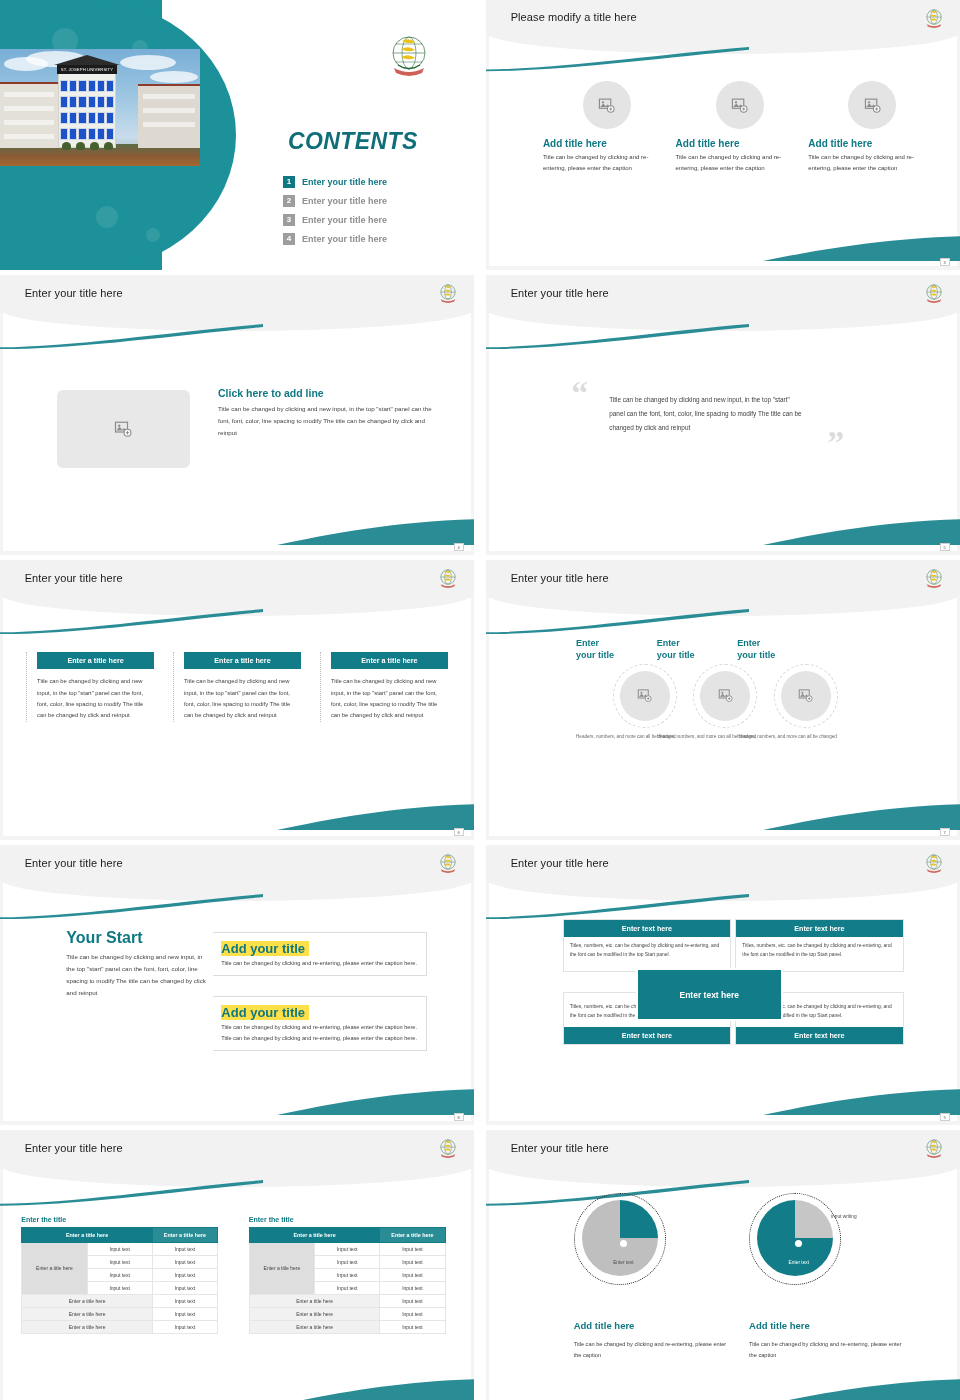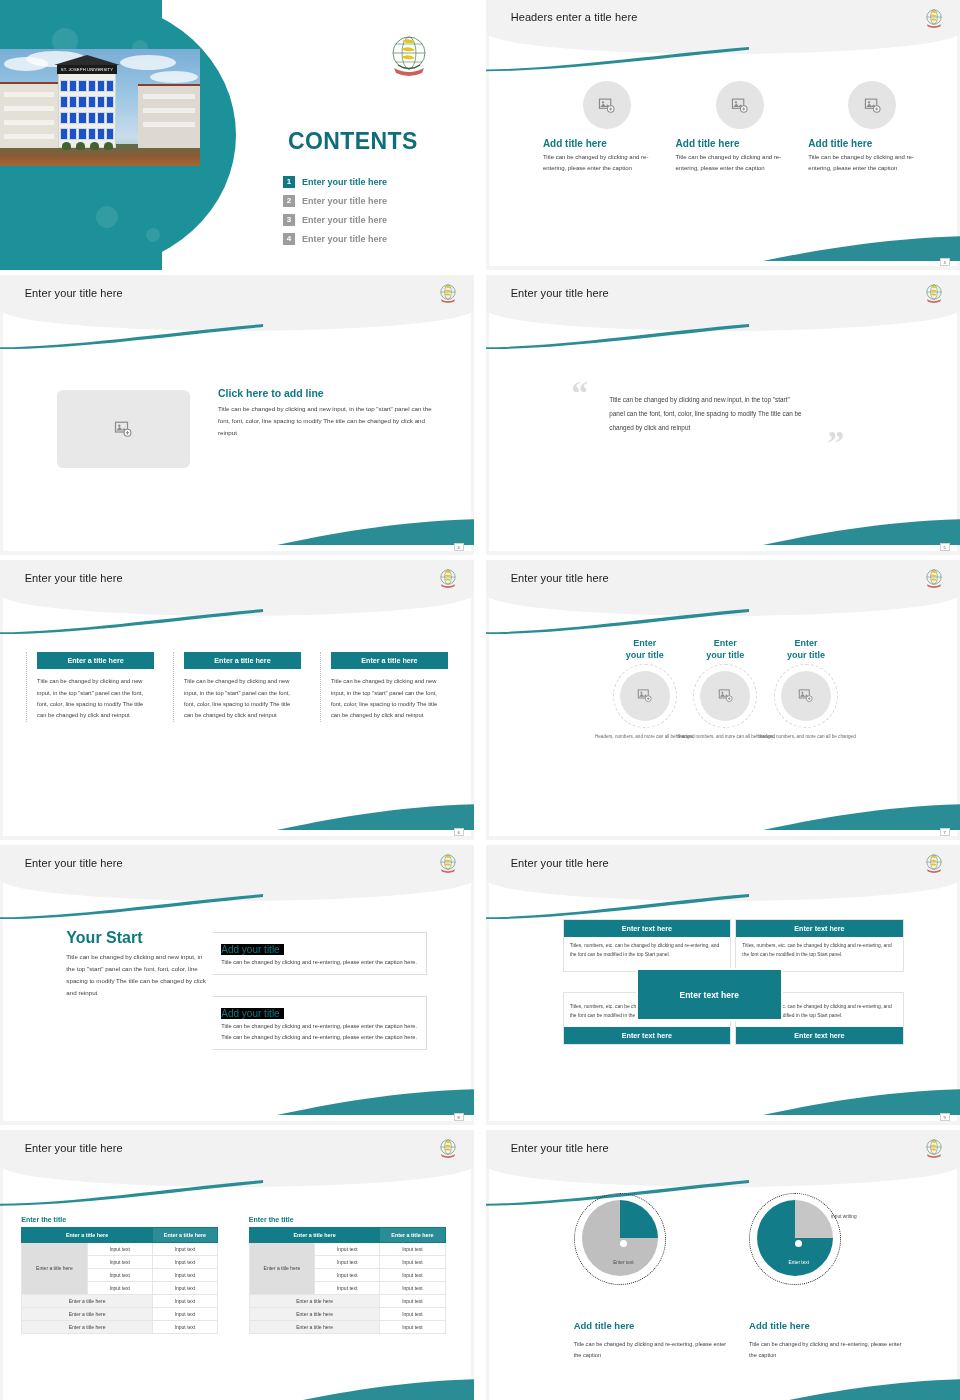--- a/index.html
+++ b/index.html
@@ -93,21 +93,21 @@
   .signbar { position:absolute; left:57px; bottom:92px; width:60px; height:9px;
     background:#1b1b1b; color:#fff; font-size:4.2px; line-height:9px;
     text-align:center; letter-spacing:.1px; white-space:nowrap; }
   .winrow { position:absolute; left:60px; width:54px; height:12px;
     display:flex; gap:1px; justify-content:center; }
   .win { flex:1; background:#1c53c8; border:.5px solid #cfd6e8; }
   .sidewin { position:absolute; background:rgba(255,255,255,.55); }
   .bush { position:absolute; bottom:16px; width:9px; height:8px;
     background:#46612f; border-radius:50% 50% 30% 30%; }
   .cover-title { position:absolute; left:288px; top:128px;
-    font-size:23px; font-weight:bold; color:#0f6e78; letter-spacing:.4px; }
+    font-size:23px; font-weight:bold; color:#0f6e78; letter-spacing:.4px;font-style:italic; }
   .toc { position:absolute; left:283px; top:172px; width:170px; }
   .toc-row { display:flex; align-items:center; gap:7px; height:19px; }
   .toc-num { width:12px; height:12px; flex:none; color:#fff; font-size:8px;
     font-weight:bold; line-height:12px; text-align:center; background:#9d9d9d; }
   .toc-row.active .toc-num { background:#0f7883; }
   .toc-lbl { font-size:9px; font-weight:bold; color:#8e8e8e; }
   .toc-row.active .toc-lbl { color:#0f7883; }
 
   
   .ph-circle { border-radius:50%; background:#e4e4e4;
@@ -133,35 +133,35 @@
     font-family:"Liberation Serif", serif; font-weight:bold; line-height:1; }
   .s4-p { position:absolute; left:26%; top:42%; width:41%;
     font-size:6.4px; color:#3f3f3f; line-height:2.2; }
 
   
   .s5-card { position:absolute; top:33%; width:27%; border-left:1px dotted #bdbdbd; }
   .s5-card .teal-h { margin-left:10px; }
   .s5-p { font-size:5.8px; color:#3f3f3f; line-height:1.95; padding:7px 8px 0 10px; }
 
   
-  .s6-col { position:absolute; top:28%; width:29%; text-align:center; }
+  .s6-col { position:absolute; top:28%; width:29%; }
   .s6-t { font-size:9px; font-weight:bold; color:#0f7883; line-height:1.25; }
   .s6-ring { width:64px; height:64px; margin:3px auto 0;
     border:1px dashed #d6d6d6; border-radius:50%;
     display:flex; align-items:center; justify-content:center; }
   .s6-cap { font-size:4.6px; color:#6b6b6b; line-height:1.7; margin-top:5px; }
 
   
   .s7-l { position:absolute; left:14%; top:30%; width:30%; }
   .s7-h { font-size:16px; font-weight:bold; color:#0f7883; }
   .s7-p { font-size:6.2px; color:#3f3f3f; line-height:1.95; margin-top:4px; }
   .s7-box { position:absolute; left:45%; width:45%;
     border:1px solid #dcdcdc; border-left:none; padding:6px 8px 7px; }
-  .s7-bh { font-size:10px; font-weight:normal; color:#0f7883;
-    background:#000000; display:inline-block; margin:-11px 0 2px 0; padding-right:4px; }
+  .s7-bh { font-size:13px; font-weight:bold; color:#0f7883;
+    background:#fde047; display:inline-block; margin:-11px 0 2px 0; padding-right:4px; }
   .s7-bp { font-size:5.6px; color:#3f3f3f; line-height:1.85; }
 
   
   .s8-cell { position:absolute; width:35.5%; border:1px solid #e2e2e2; background:#fff; }
   .s8-p { font-size:4.9px; color:#3f3f3f; line-height:1.78; padding:5px 6px; }
   .s8-center { position:absolute; left:31.6%; top:44%;
     width:31%; height:19%; background:#127d88; color:#fff;
     display:flex; align-items:center; justify-content:center;
     font-size:8.5px; font-weight:bold; border:2px solid #fff; }
 
@@ -289,21 +289,21 @@
         <span class="toc-lbl">Enter your title here</span>
       </div>
     </div>
   </div>
 
   <div class="slide">
     <div class="edge-l"></div>
       <div class="edge-r"></div>
       <div class="edge-b"></div>
     <div class="hdr"></div>
-    <div class="hdr-title">Headers enter a title here</div>
+    <div class="hdr-title">Please modify a title here</div>
     <svg class="crest" viewBox="0 0 46 46">
       <ellipse cx="23" cy="21" rx="15" ry="15" fill="none" stroke="#2f6b3a" stroke-width="1"></ellipse>
       <ellipse cx="23" cy="21" rx="7" ry="15" fill="none" stroke="#2f6b3a" stroke-width="0.8"></ellipse>
       <line x1="8" y1="21" x2="38" y2="21" stroke="#2f6b3a" stroke-width="0.8"></line>
       <path d="M16 10 q7 -4 13 1 q-6 3 -13 -1z" fill="#ecc11a"></path>
       <path d="M15 18 q8 -4 14 1 q-7 3 -14 -1z" fill="#ecc11a"></path>
       <path d="M15 26 q8 -4 14 1 q-7 3 -14 -1z" fill="#ecc11a"></path>
       <path d="M8 36 q15 8 30 0 l-2 5 q-13 6 -26 0z" fill="#c6453a" opacity=".8"></path>
     </svg>
     <svg class="swoosh-tl" viewBox="0 0 260 26" preserveAspectRatio="none">

